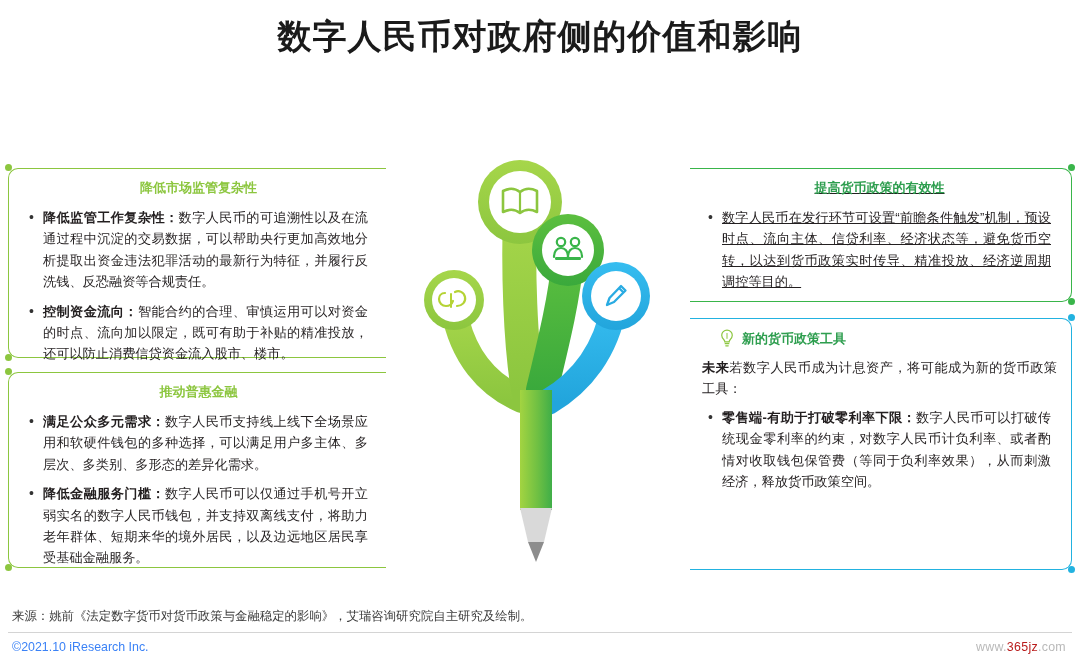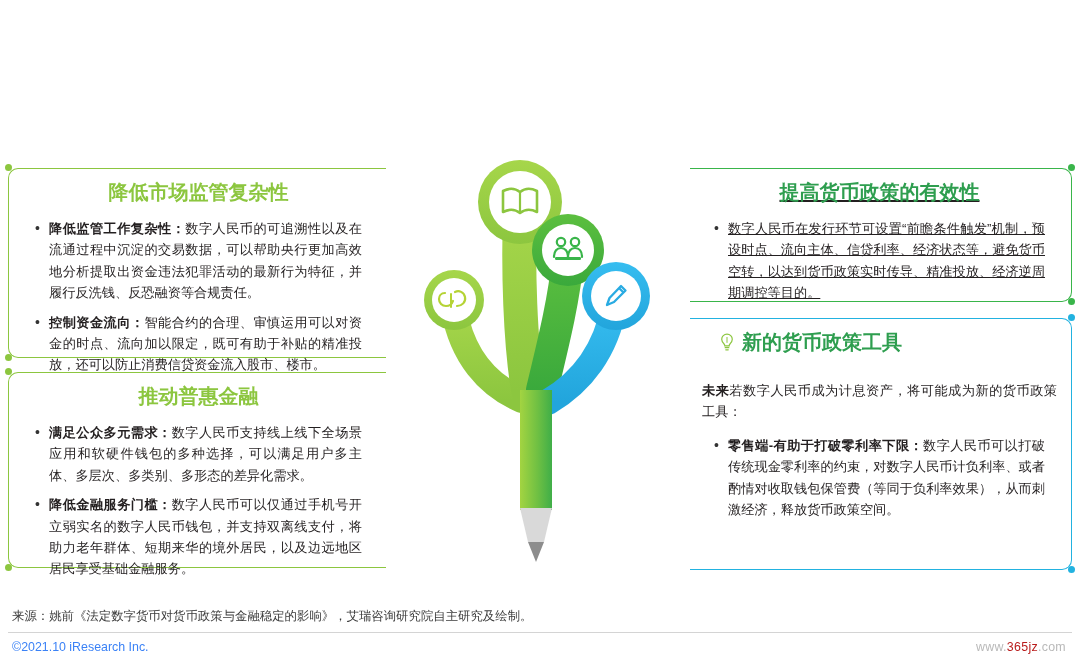--- a/index.html
+++ b/index.html
@@ -31,30 +31,30 @@
     font-weight: bold;
     letter-spacing: 1px;
     color: #1a1a1a;
   }
   
   .panel {
     position: absolute;
     box-sizing: border-box;
   }
   .panel-heading {
-    font-size: 20px;
+    font-size: 13px;
     font-weight: bold;
     margin-bottom: 10px;
   }
   .heading-green   { color: #8cc63f; }
   .heading-darkgrn { color: #2e9e4f; }
 
   ul.bullets {
     list-style: none;
-    margin: 12px;
+    margin: 6px;
     padding: 0;
   }
   ul.bullets > li {
     position: relative;
     padding-left: 14px;
     margin-bottom: 8px;
     font-size: 13.2px;
     line-height: 1.62;
     text-align: justify;
   }
@@ -91,21 +91,21 @@
     width: 7px;
     height: 7px;
     border-radius: 50%;
   }
 
   
   .head-row {
     display: flex;
     align-items: center;
     gap: 6px;
-    margin-bottom: 24px;
+    margin-bottom: 8px;
   }
   .bulb-icon {
     width: 18px;
     height: 20px;
     flex: 0 0 auto;
   }
 
   
   .tree {
     position: absolute;
@@ -147,20 +147,21 @@
     color: #b9b9b9;
     letter-spacing: .3px;
   }
   .watermark .red { color: #b91c1c; }
 </style>
 </head>
 <body>
 
 <div class="page">
 
+  <div class="title">数字人民币对政府侧的价值和影响</div>
 
   <div class="panel bracket-left" style="left:8px; top:168px; width:378px; height:190px; padding:10px 12px 10px 14px;">
     <div class="panel-heading heading-green" style="text-align:center;">降低市场监管复杂性</div>
     <ul class="bullets">
       <li><span class="b">降低监管工作复杂性：</span><span>数字人民币的可追溯性以及在流通过程中沉淀的交易数据，可以帮助央行更加高效地分析提取出资金违法犯罪活动的最新行为特征，并履行反洗钱、反恐融资等合规责任。</span></li>
       <li><span class="b">控制资金流向：</span><span>智能合约的合理、审慎运用可以对资金的时点、流向加以限定，既可有助于补贴的精准投放，还可以防止消费信贷资金流入股市、楼市。</span></li>
     </ul>
   </div>
   <div class="dot" style="left:5px; top:164px; background:#8cc63f;"></div>
   <div class="dot" style="left:5px; top:354px; background:#8cc63f;"></div>

